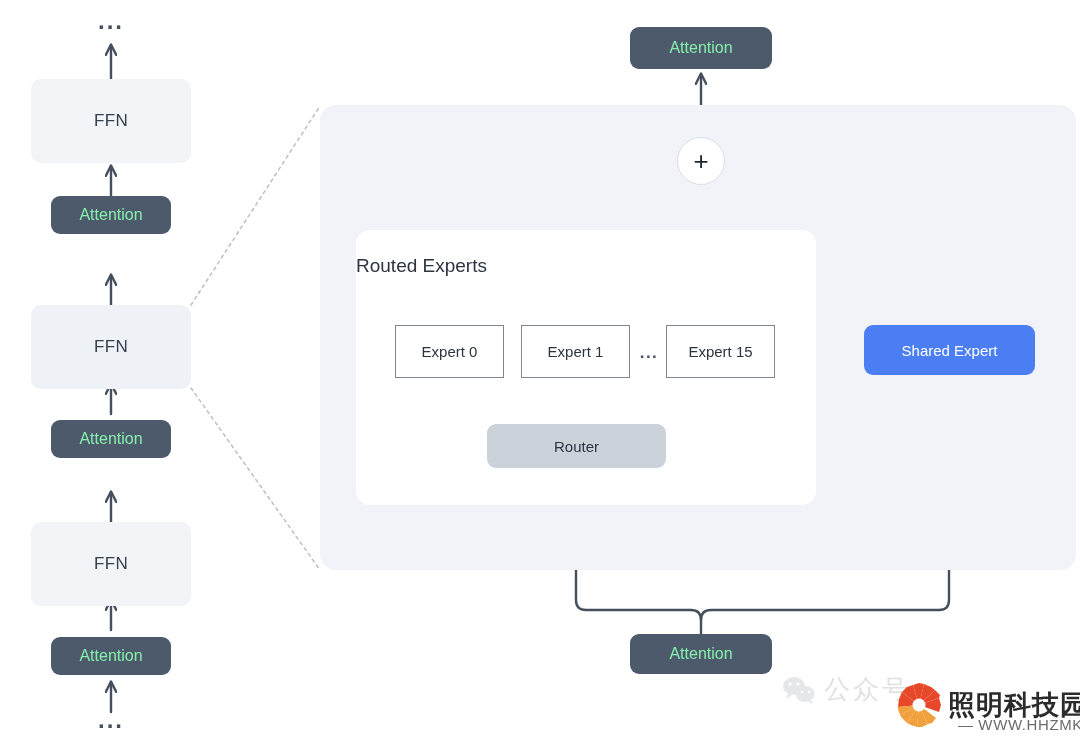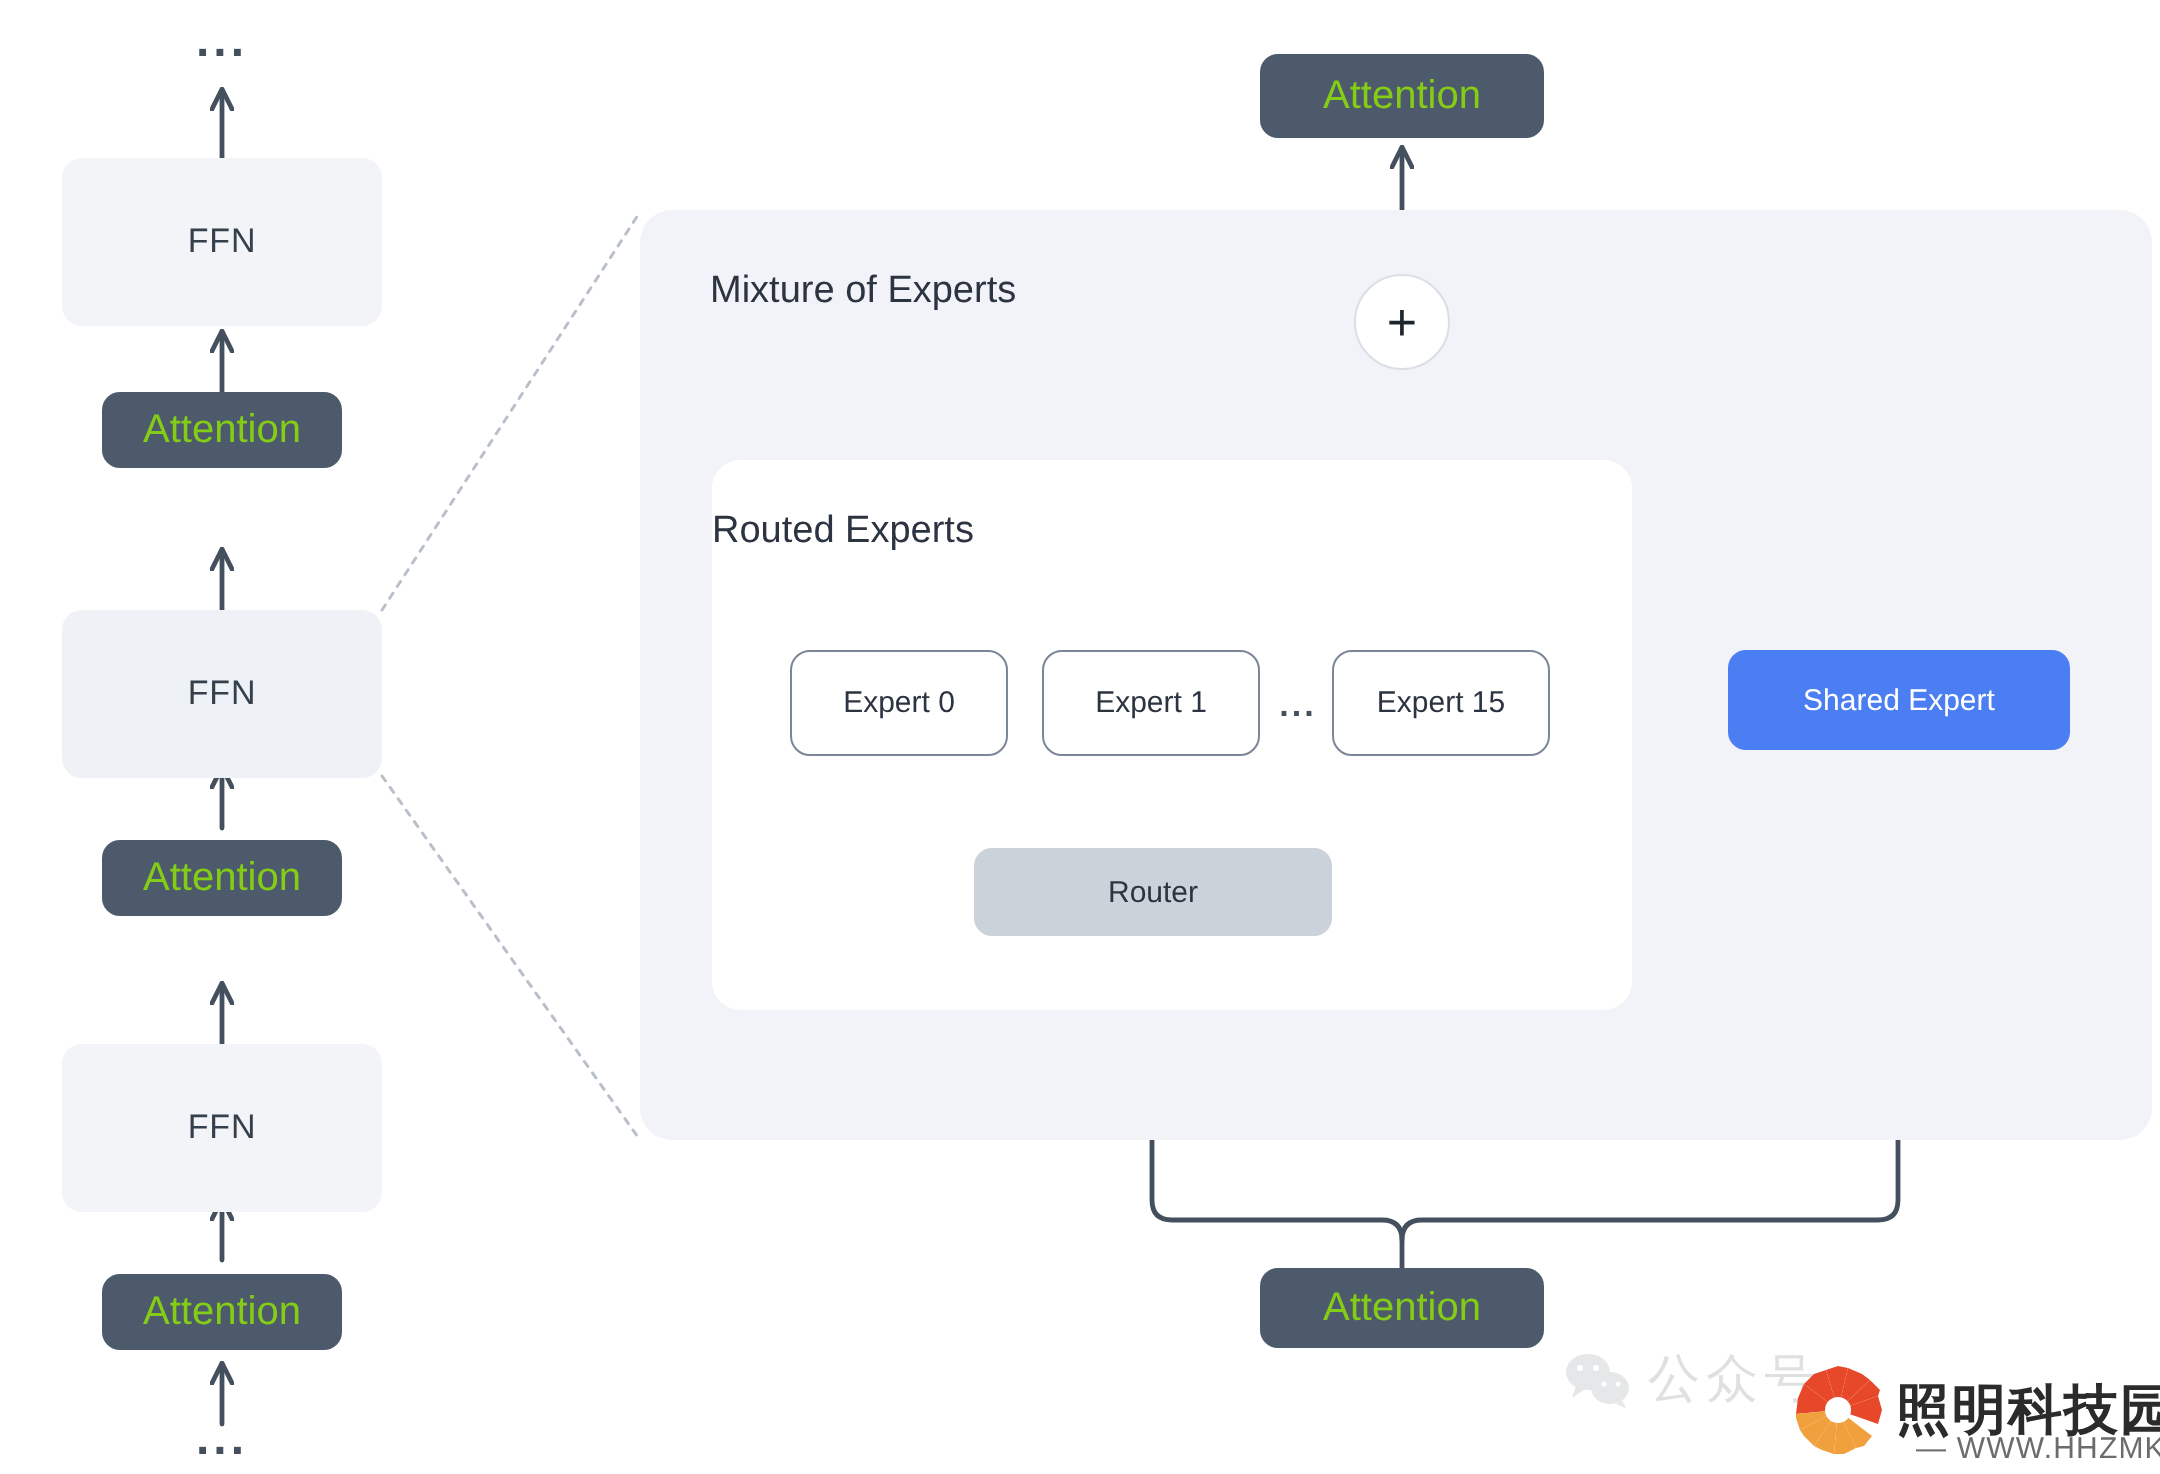--- a/index.html
+++ b/index.html
@@ -42,22 +42,22 @@
     color: #35404d;
     font-size: 17px;
     letter-spacing: .4px;
   }
   .ffn-box.highlight {
     background: #eef1f6;
   }
   .attn-box {
     background: #4c5a6b;
     border-radius: 9px;
-    color: #84cc16;
-    font-size: 20px;
+    color: #86efac;
+    font-size: 16px;
   }
   .ellipsis {
     color: #44505e;
     font-size: 24px;
     font-weight: 700;
     letter-spacing: 2px;
     line-height: 1;
   }
 
   
@@ -81,21 +81,21 @@
   }
   .routed-title {
     position: absolute;
     color: #2b3440;
     font-size: 19px;
     white-space: nowrap;
   }
   .expert-box {
     background: #ffffff;
     border: 1.6px solid #7b8696;
-    border-radius: 10px;
+    border-radius: 0;
     color: #2b3440;
     font-size: 15px;
   }
   .expert-dots {
     position: absolute;
     color: #44505e;
     font-size: 17px;
     font-weight: 700;
     letter-spacing: 1.5px;
     line-height: 1;
@@ -221,21 +221,20 @@
   <div class="node attn-box" style="left:51px; top:420px; width:120px; height:38px;">Attention</div>
 
   <div class="node ffn-box" style="left:31px; top:522px; width:160px; height:84px;">FFN</div>
 
   <div class="node attn-box" style="left:51px; top:637px; width:120px; height:38px;">Attention</div>
 
   <div class="node ellipsis" style="left:91px; top:707px; width:40px; height:26px;">...</div>
 
   <div class="moe-panel" style="left:320px; top:105px; width:756px; height:465px;"></div>
 
-  <div class="moe-title" style="left:355px; top:135px;">Mixture of Experts</div>
 
   <div class="node attn-box" style="left:630px; top:27px; width:142px; height:42px;">Attention</div>
 
   <div class="plus-circle" style="left:677px; top:137px; width:48px; height:48px;">+</div>
 
   <div class="routed-panel" style="left:356px; top:230px; width:460px; height:275px;"></div>
 
   <div class="routed-title" style="left:356px; top:255px; width:460px;">Routed Experts</div>
 
   <div class="node expert-box" style="left:395px; top:325px; width:109px; height:53px;">Expert 0</div>

